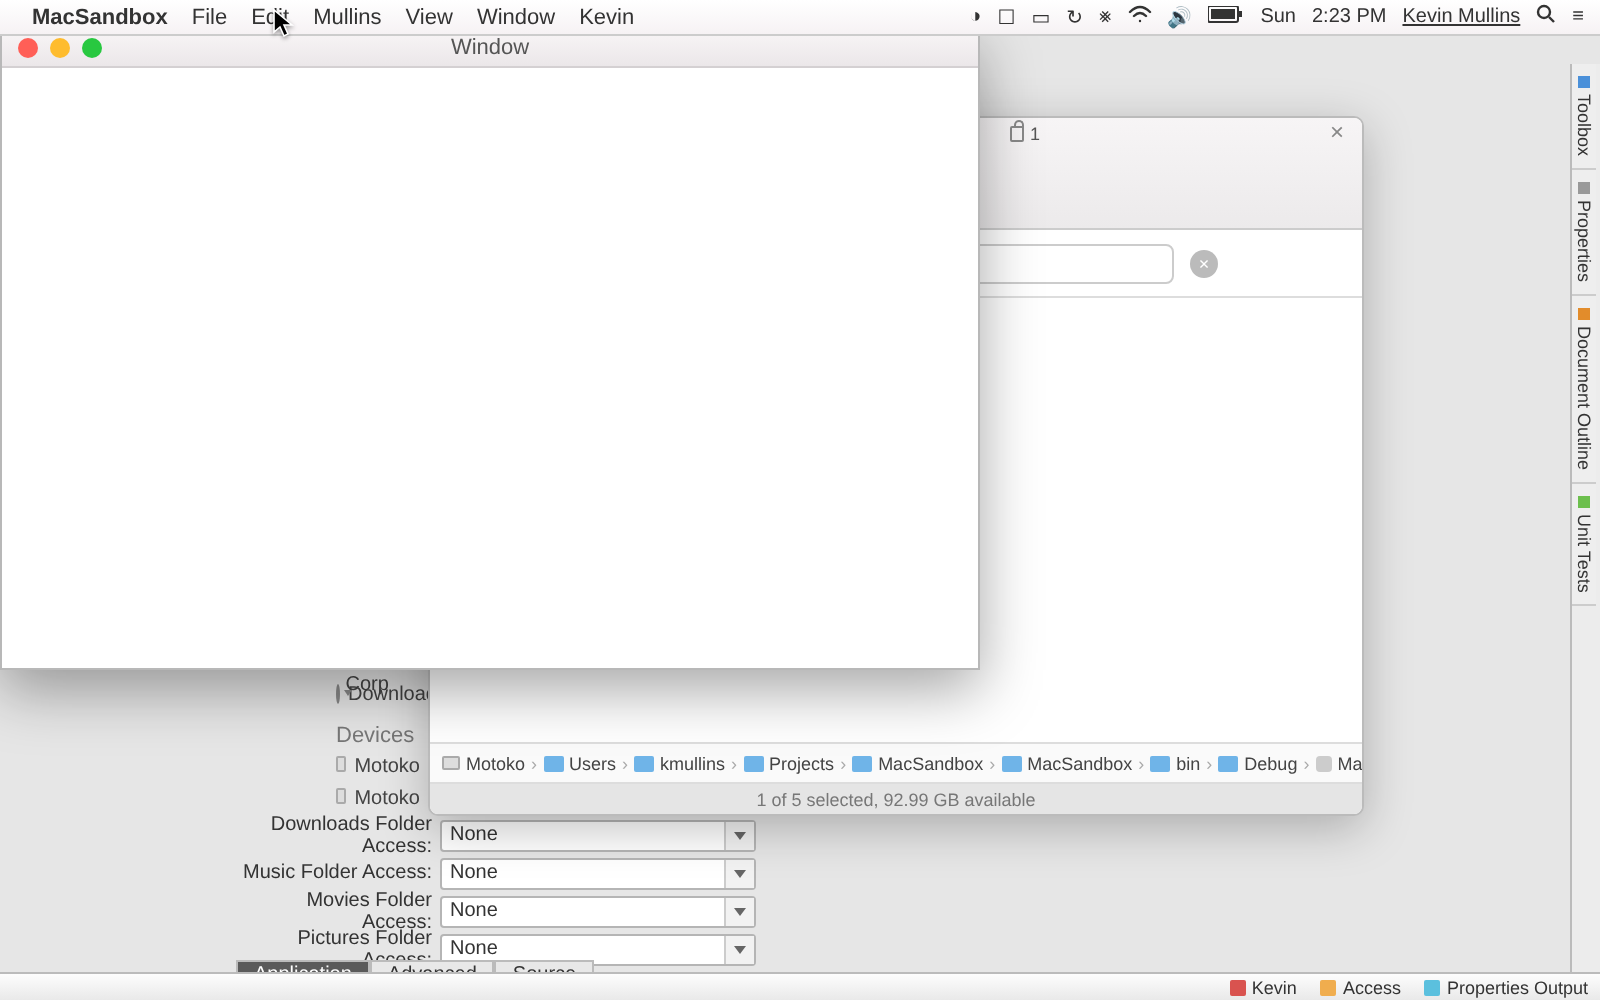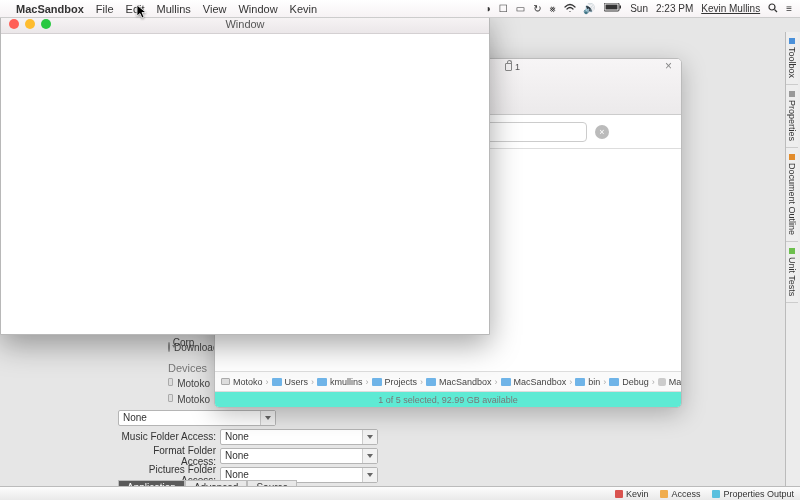--- a/index.html
+++ b/index.html
@@ -76,21 +76,21 @@
 .doc-icon .tag{position:absolute;bottom:6px;left:50%;transform:translateX(-50%);font-size:6px;color:#999;letter-spacing:.5px;}
 .file .name{font-size:10px;color:#333;}
 
 .finder-path { height:20px; border-top:1px solid #ddd; background:#fafafa; display:flex; align-items:center; padding:0 6px; gap:2px; font-size:9px; color:#444; overflow:hidden;}
 .finder-path .crumb{display:flex;align-items:center;gap:3px;cursor:pointer;}
 .finder-path .sep{color:#aaa;margin:0 1px;}
 .fold-blue{width:10px;height:8px;background:#6fb4e8;border-radius:1px;display:inline-block;}
 .hd-sm{width:9px;height:7px;background:#ddd;border:1px solid #aaa;display:inline-block;border-radius:1px;}
 .app-sm{width:8px;height:8px;background:#ccc;border-radius:2px;display:inline-block;}
 
-.finder-status { height:16px; border-top:1px solid #ddd; background:#5eead4; font-size:9px; color:#777; display:flex; align-items:center; justify-content:center;}
+.finder-status { height:16px; border-top:1px solid #ddd; background:#e5e5e5; font-size:9px; color:#777; display:flex; align-items:center; justify-content:center;}
 
 
 .blank-window { position:absolute; left:0; top:13px; width:490px; height:322px; background:#f0f0f0; border:1px solid #b8b8b8; border-radius:5px 5px 0 0; box-shadow:0 10px 30px rgba(0,0,0,.35); z-index:200; overflow:hidden;}
 .blank-window .titlebar{height:20px;background:linear-gradient(#f9f6f7,#ebe7e9);border-bottom:1px solid #d4d0d2;display:flex;align-items:center;position:relative;}
 .traffic{position:absolute;left:8px;top:5px;display:flex;gap:6px;}
 .tl{width:10px;height:10px;border-radius:50%;}
 .tl.r{background:#ff5f57;} .tl.y{background:#febc2e;} .tl.g{background:#28c840;}
 .titlebar .title{margin:0 auto;font-size:11px;color:#555;}
 .blank-window .content{position:absolute;top:20px;left:0;right:0;bottom:0;background:#fff;}
 
@@ -179,32 +179,33 @@
       <span>Motoko</span>
     </div>
   <div class="row">
       <span class="hd-ico"></span>
       <span>Motoko</span>
     </div>
 </div>
 
 <div class="form-area">
   <div class="form-row">
+    <label>Downloads Folder Access:</label>
     <div class="select">
         <span>None</span>
       </div>
   </div>
   <div class="form-row">
     <label>Music Folder Access:</label>
     <div class="select">
         <span>None</span>
       </div>
   </div>
   <div class="form-row">
-    <label>Format Folder Access:</label>
+    <label>Movies Folder Access:</label>
     <div class="select">
         <span>None</span>
       </div>
   </div>
   <div class="form-row">
     <label>Pictures Folder Access:</label>
     <div class="select">
         <span>None</span>
       </div>
   </div>

